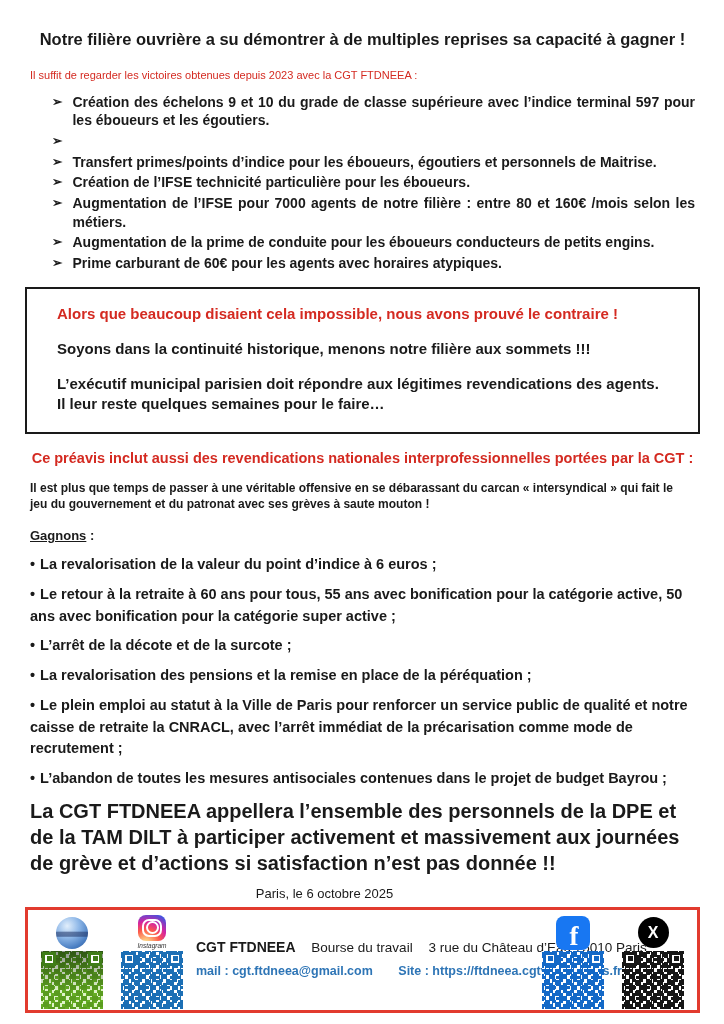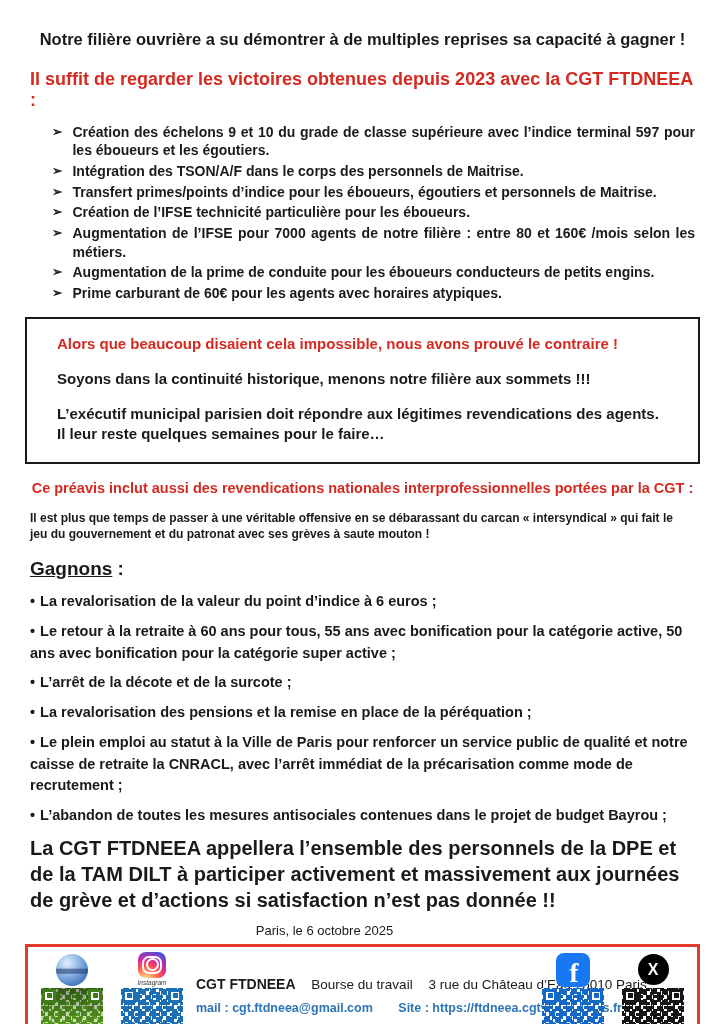--- a/index.html
+++ b/index.html
@@ -12,39 +12,39 @@
   *{box-sizing:border-box;}
   html,body{margin:0;padding:0;}
   body{
     width:724px;height:1024px;background:#ffffff;color:var(--ink);
     font-family:"Liberation Sans", sans-serif;overflow:hidden;
   }
   .page{width:724px;height:1024px;padding:30px 29px 0 30px;overflow:hidden;}
 
   .title{font-size:16.5px;font-weight:bold;text-align:center;margin:0 0 20px;}
   .red{color:var(--red);}
-  .victories-heading{font-size:18px;font-weight:bold;margin:0 0 12px;}
+  .victories-heading{font-size:11px;font-weight:normal;margin:0 0 12px;}
 
   ul.victories{list-style:none;margin:0 0 14px;padding:0 0 0 22px;}
   ul.victories li{
     display:flex;gap:10px;font-weight:bold;font-size:14px;line-height:1.32;
     text-align:justify;margin-bottom:2px;
   }
   ul.victories .arrow{flex:0 0 auto;font-size:12.5px;line-height:1.5;}
 
   .box{
     border:2px solid #1a1a1a;margin:0 0 16px -5px;width:calc(100% + 10px);
     padding:15px 30px 17px;text-align:left;
   }
   .box p{margin:0 0 15px;font-weight:bold;font-size:15px;line-height:1.35;}
   .box p:last-child{margin-bottom:0;}
 
   .national-heading{font-size:14.5px;font-weight:bold;text-align:center;margin:0 0 14px;}
   .offensive{font-weight:bold;font-size:12px;line-height:1.4;margin:0 0 15px;max-width:662px;}
-  .gagnons{font-weight:bold;font-size:19px;margin:0 0 11px;}
+  .gagnons{font-weight:bold;font-size:13px;margin:0 0 11px;}
   .gagnons .u{text-decoration:underline;}
 
   .demands p{font-weight:bold;font-size:14.5px;line-height:1.5;margin:0 0 8px;max-width:700px;}
   .demands .dot{margin-right:5px;}
 
   .cta{font-weight:bold;font-size:20px;line-height:1.3;margin:4px 0 10px;max-width:680px;}
   .dateline{font-size:13px;text-align:center;margin:0 76px 6px 0;}
 
   .footer{
     border:3px solid var(--footer-red);margin-left:-5px;width:calc(100% + 10px);
@@ -114,21 +114,20 @@
 
   <ul class="victories">
 
       <li>
         <span class="arrow">➢</span>
         <span>Création des échelons 9 et 10 du grade de classe supérieure avec l’indice terminal 597 pour les éboueurs et les égoutiers.</span>
       </li>
 
       <li>
         <span class="arrow">➢</span>
-        <span>Intégration des TSON/A/F dans le corps des personnels de Maitrise.</span>
       </li>
 
       <li>
         <span class="arrow">➢</span>
         <span>Transfert primes/points d’indice pour les éboueurs, égoutiers et personnels de Maitrise.</span>
       </li>
 
       <li>
         <span class="arrow">➢</span>
         <span>Création de l’IFSE technicité particulière pour les éboueurs.</span>

